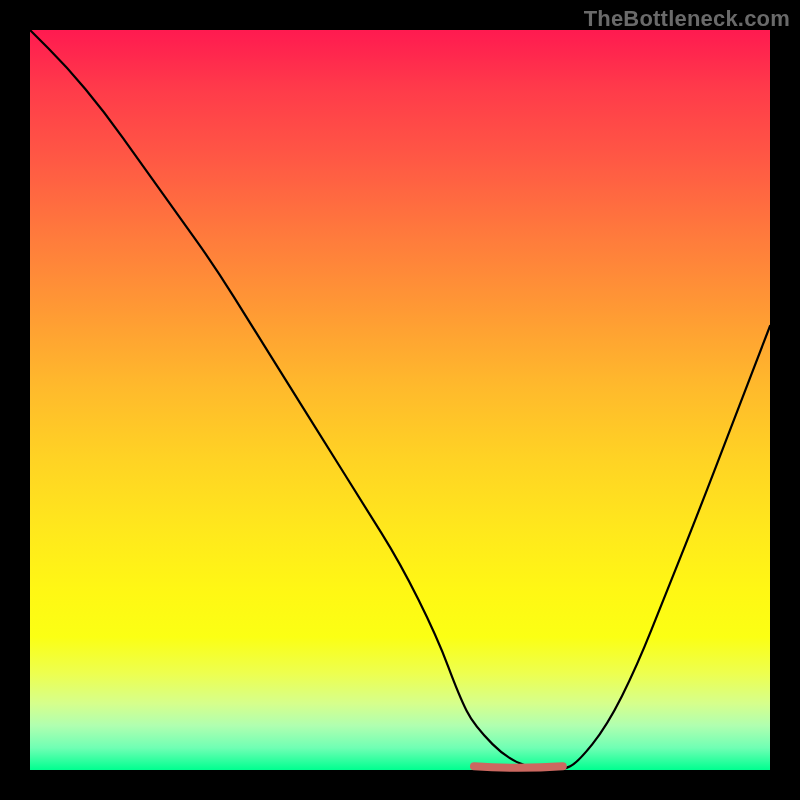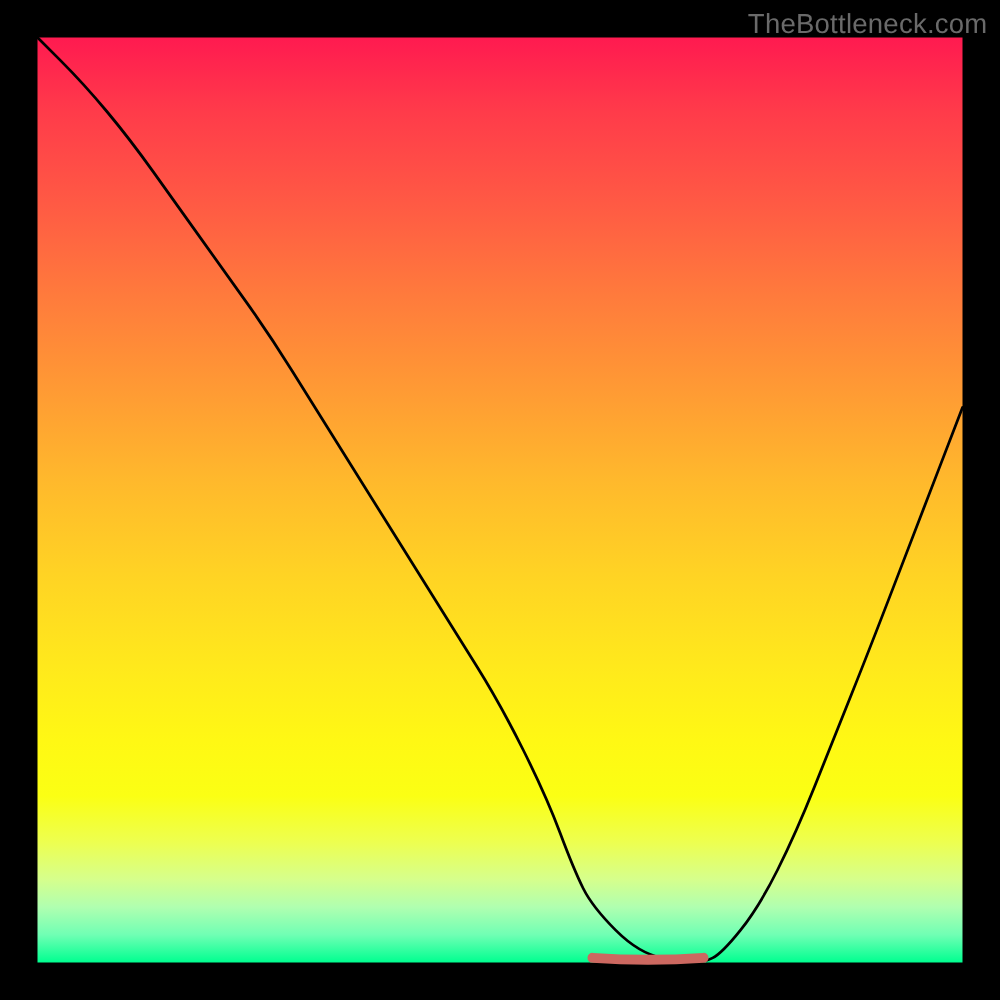--- a/index.html
+++ b/index.html
@@ -43,21 +43,21 @@
       #00ff90 100%
     );
   }
   .watermark {
     position: absolute;
     top: 6px;
     right: 10px;
     color: #6a6a6a;
     font-size: 22px;
     letter-spacing: 0.2px;
-    font-weight: 400;
+    font-weight: 700;
     user-select: none;
     margin-left: 12px;
   }
   svg.curve {
     position: absolute;
     left: 0;
     top: 0;
     width: 740px;
     height: 740px;
     overflow: visible;

